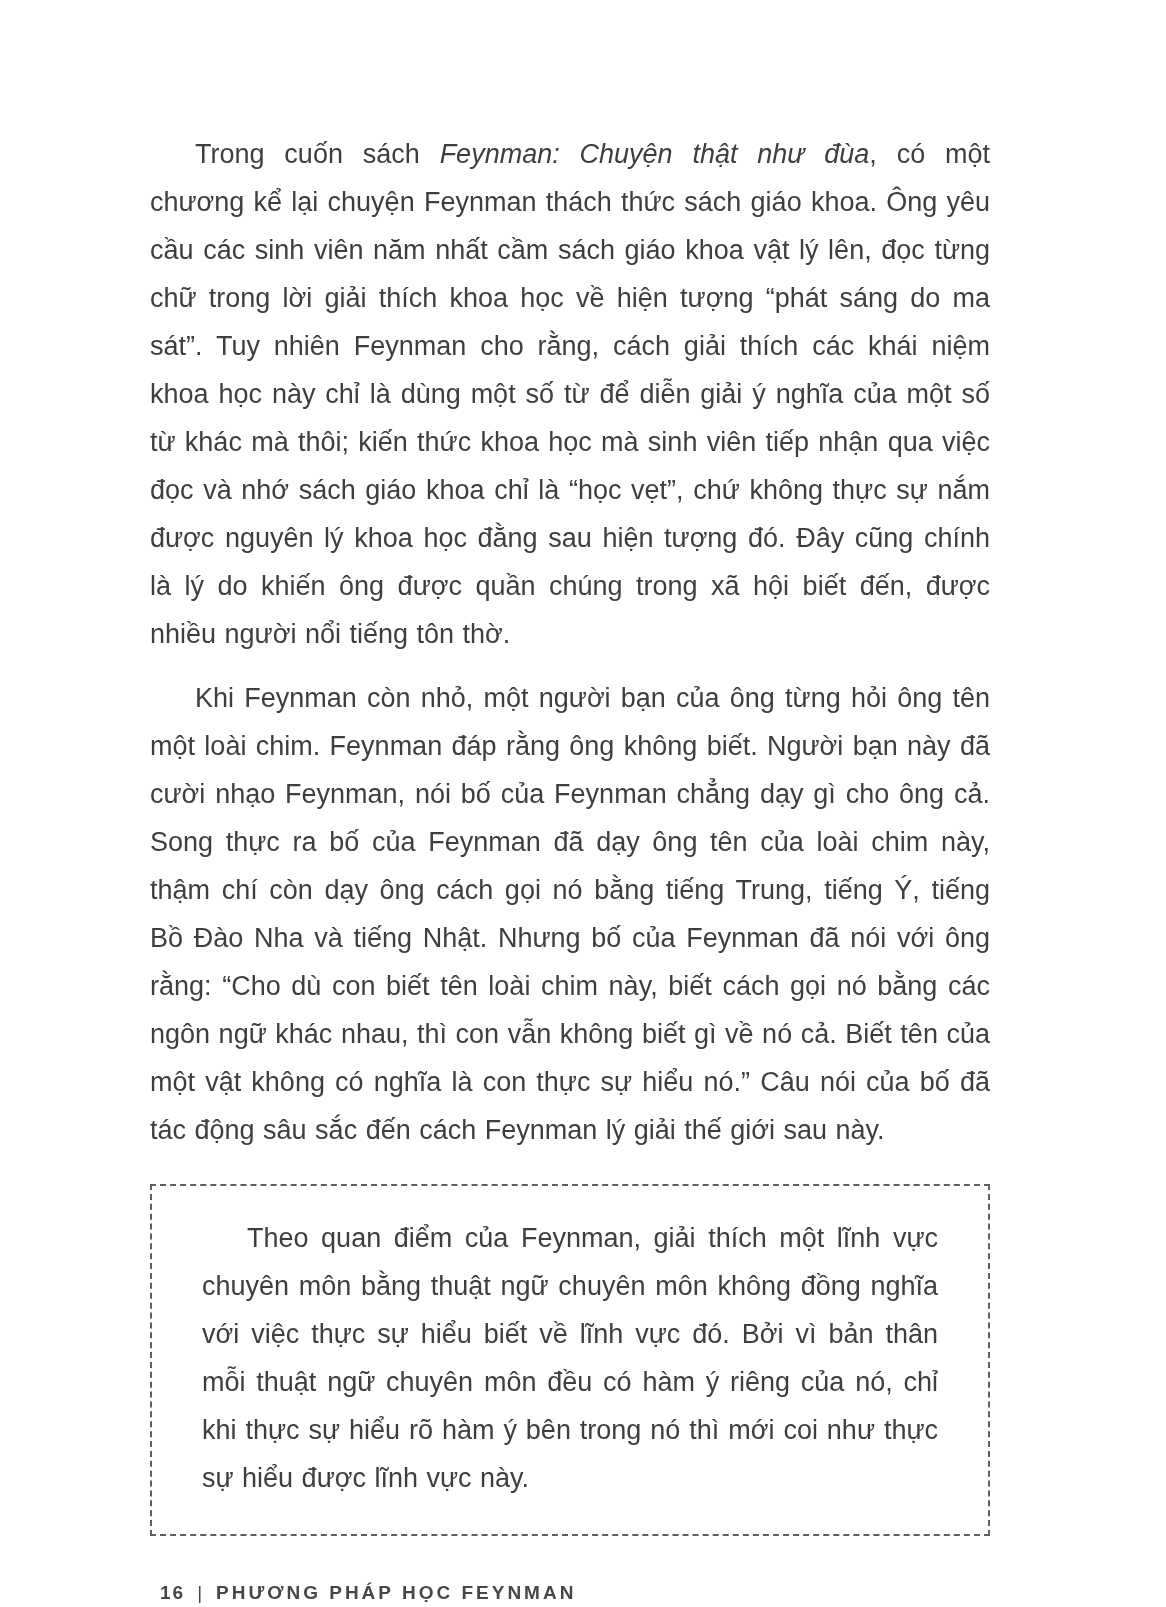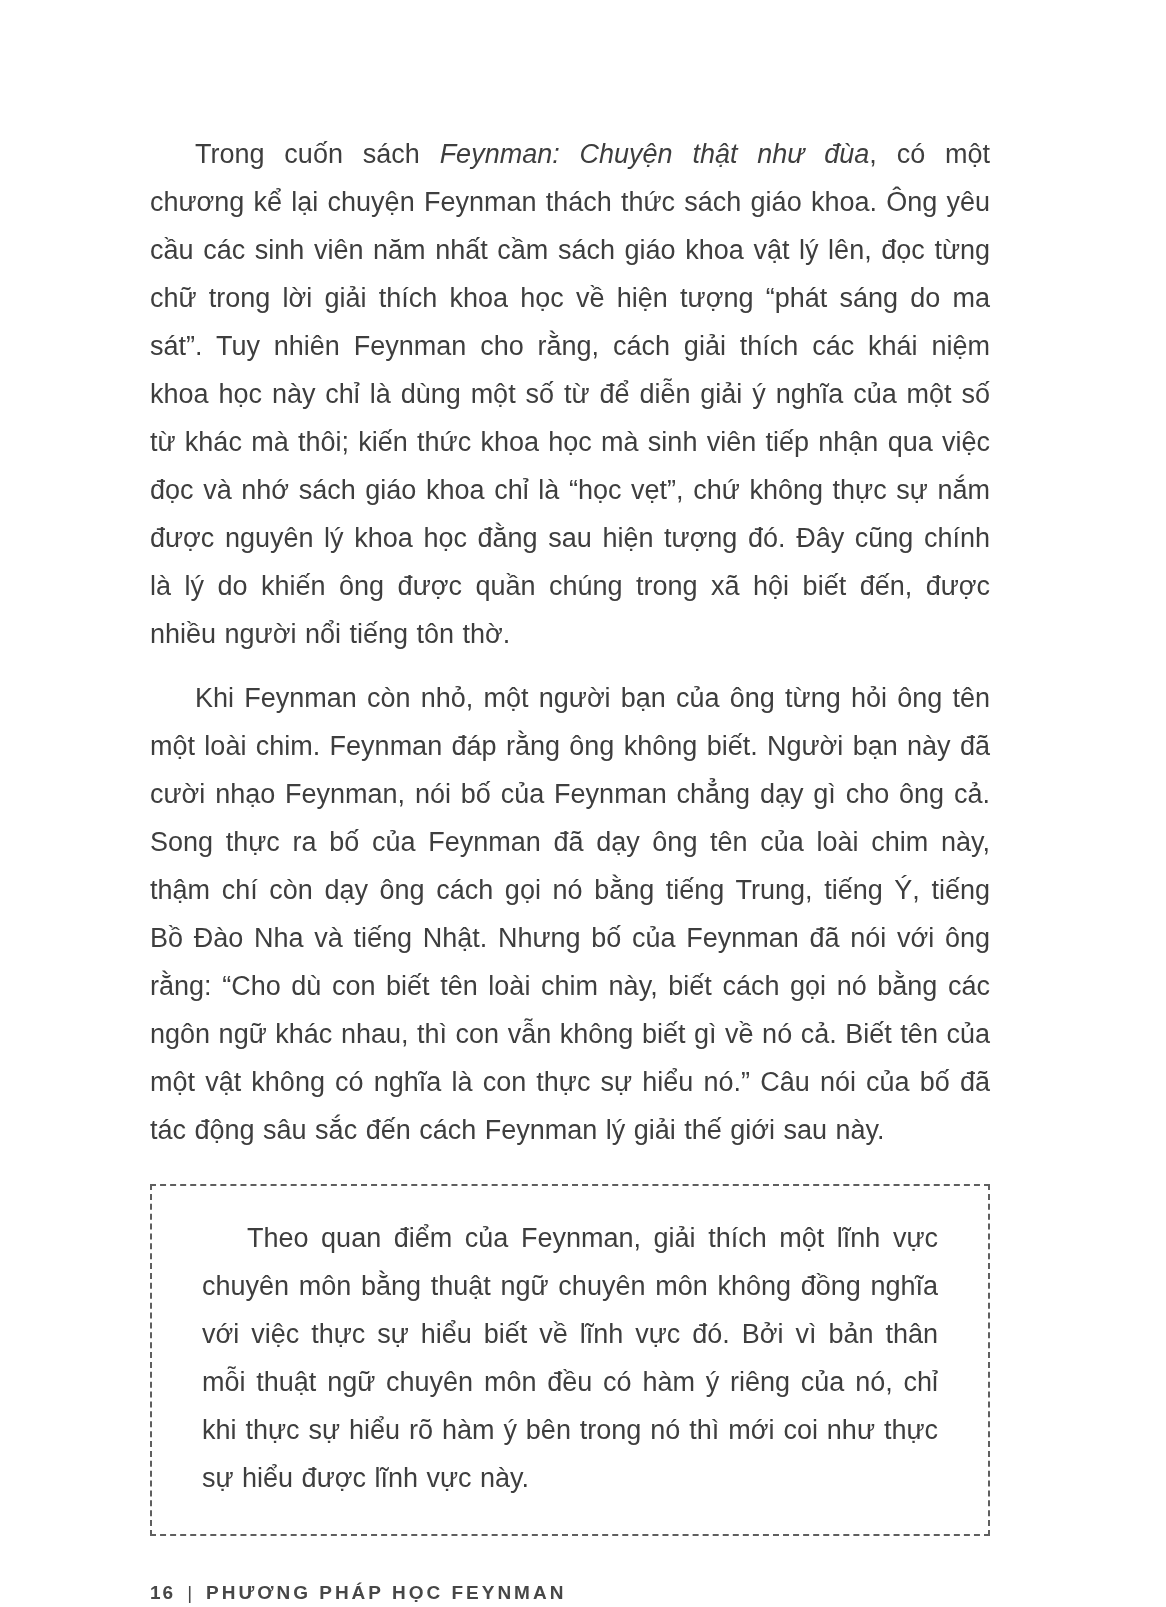--- a/index.html
+++ b/index.html
@@ -41,20 +41,21 @@
   .callout-para {
     margin: 16px;
   }
   .footer {
     margin-top: 46px;
     font-size: 19px;
     font-weight: 600;
     letter-spacing: 2px;
     color: #474747;
     text-indent: 0;
+    margin-left: 10px;
   }
   .sep {
     margin: 0 12px;
     font-weight: 400;
     color: #474747;
   }
   .book-title-footer {
     letter-spacing: 3px;
   }
 </style>

